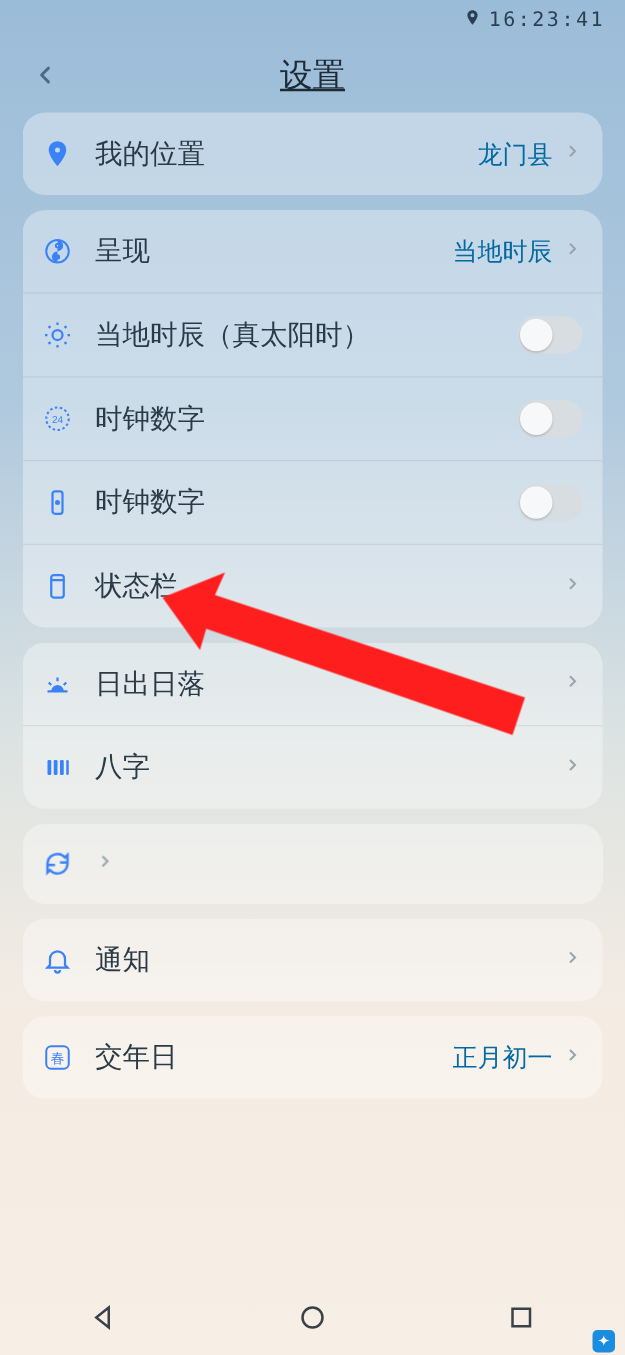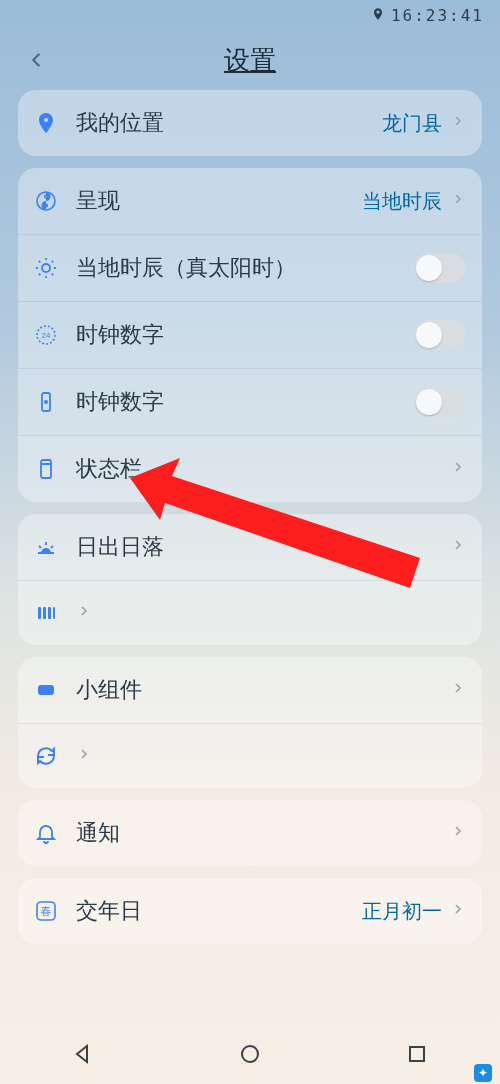--- a/index.html
+++ b/index.html
@@ -151,38 +151,28 @@
     </div>
     <div class="row">
       <div class="row-icon">
         <svg viewBox="0 0 24 24" fill="currentColor">
             <rect x="4" y="6" width="3" height="12" rx="1"></rect>
             <rect x="9" y="6" width="3" height="12" rx="1"></rect>
             <rect x="14" y="6" width="3" height="12" rx="1"></rect>
             <rect x="19" y="6" width="2" height="12" rx="1"></rect>
           </svg>
       </div>
-      <div class="chevron"><svg width="16" height="16" viewBox="0 0 24 24" fill="none" stroke="currentColor" stroke-width="2.5">
-            <polyline points="9 18 15 12 9 6"></polyline>
-          </svg></div>
-    </div>
-  </div>
-
-  <div class="card">
-    <div class="row">
-      <div class="row-icon">
-        <svg viewBox="0 0 24 24" fill="currentColor">
-            <rect x="4" y="7" width="16" height="10" rx="3"></rect>
-          </svg>
-      </div>
-      <div class="row-label">小组件</div>
-      <div class="chevron"><svg width="16" height="16" viewBox="0 0 24 24" fill="none" stroke="currentColor" stroke-width="2.5">
-            <polyline points="9 18 15 12 9 6"></polyline>
-          </svg></div>
-    </div>
+      <div class="row-label">八字</div>
+      <div class="chevron"><svg width="16" height="16" viewBox="0 0 24 24" fill="none" stroke="currentColor" stroke-width="2.5">
+            <polyline points="9 18 15 12 9 6"></polyline>
+          </svg></div>
+    </div>
+  </div>
+
+  <div class="card">
     <div class="row">
       <div class="row-icon">
         <svg viewBox="0 0 24 24" fill="none" stroke="currentColor" stroke-width="2">
             <path d="M4 12a8 8 0 0114-5l2-2v6h-6"></path>
             <path d="M20 12a8 8 0 01-14 5l-2 2v-6h6"></path>
           </svg>
       </div>
       <div class="chevron"><svg width="16" height="16" viewBox="0 0 24 24" fill="none" stroke="currentColor" stroke-width="2.5">
             <polyline points="9 18 15 12 9 6"></polyline>
           </svg></div>

